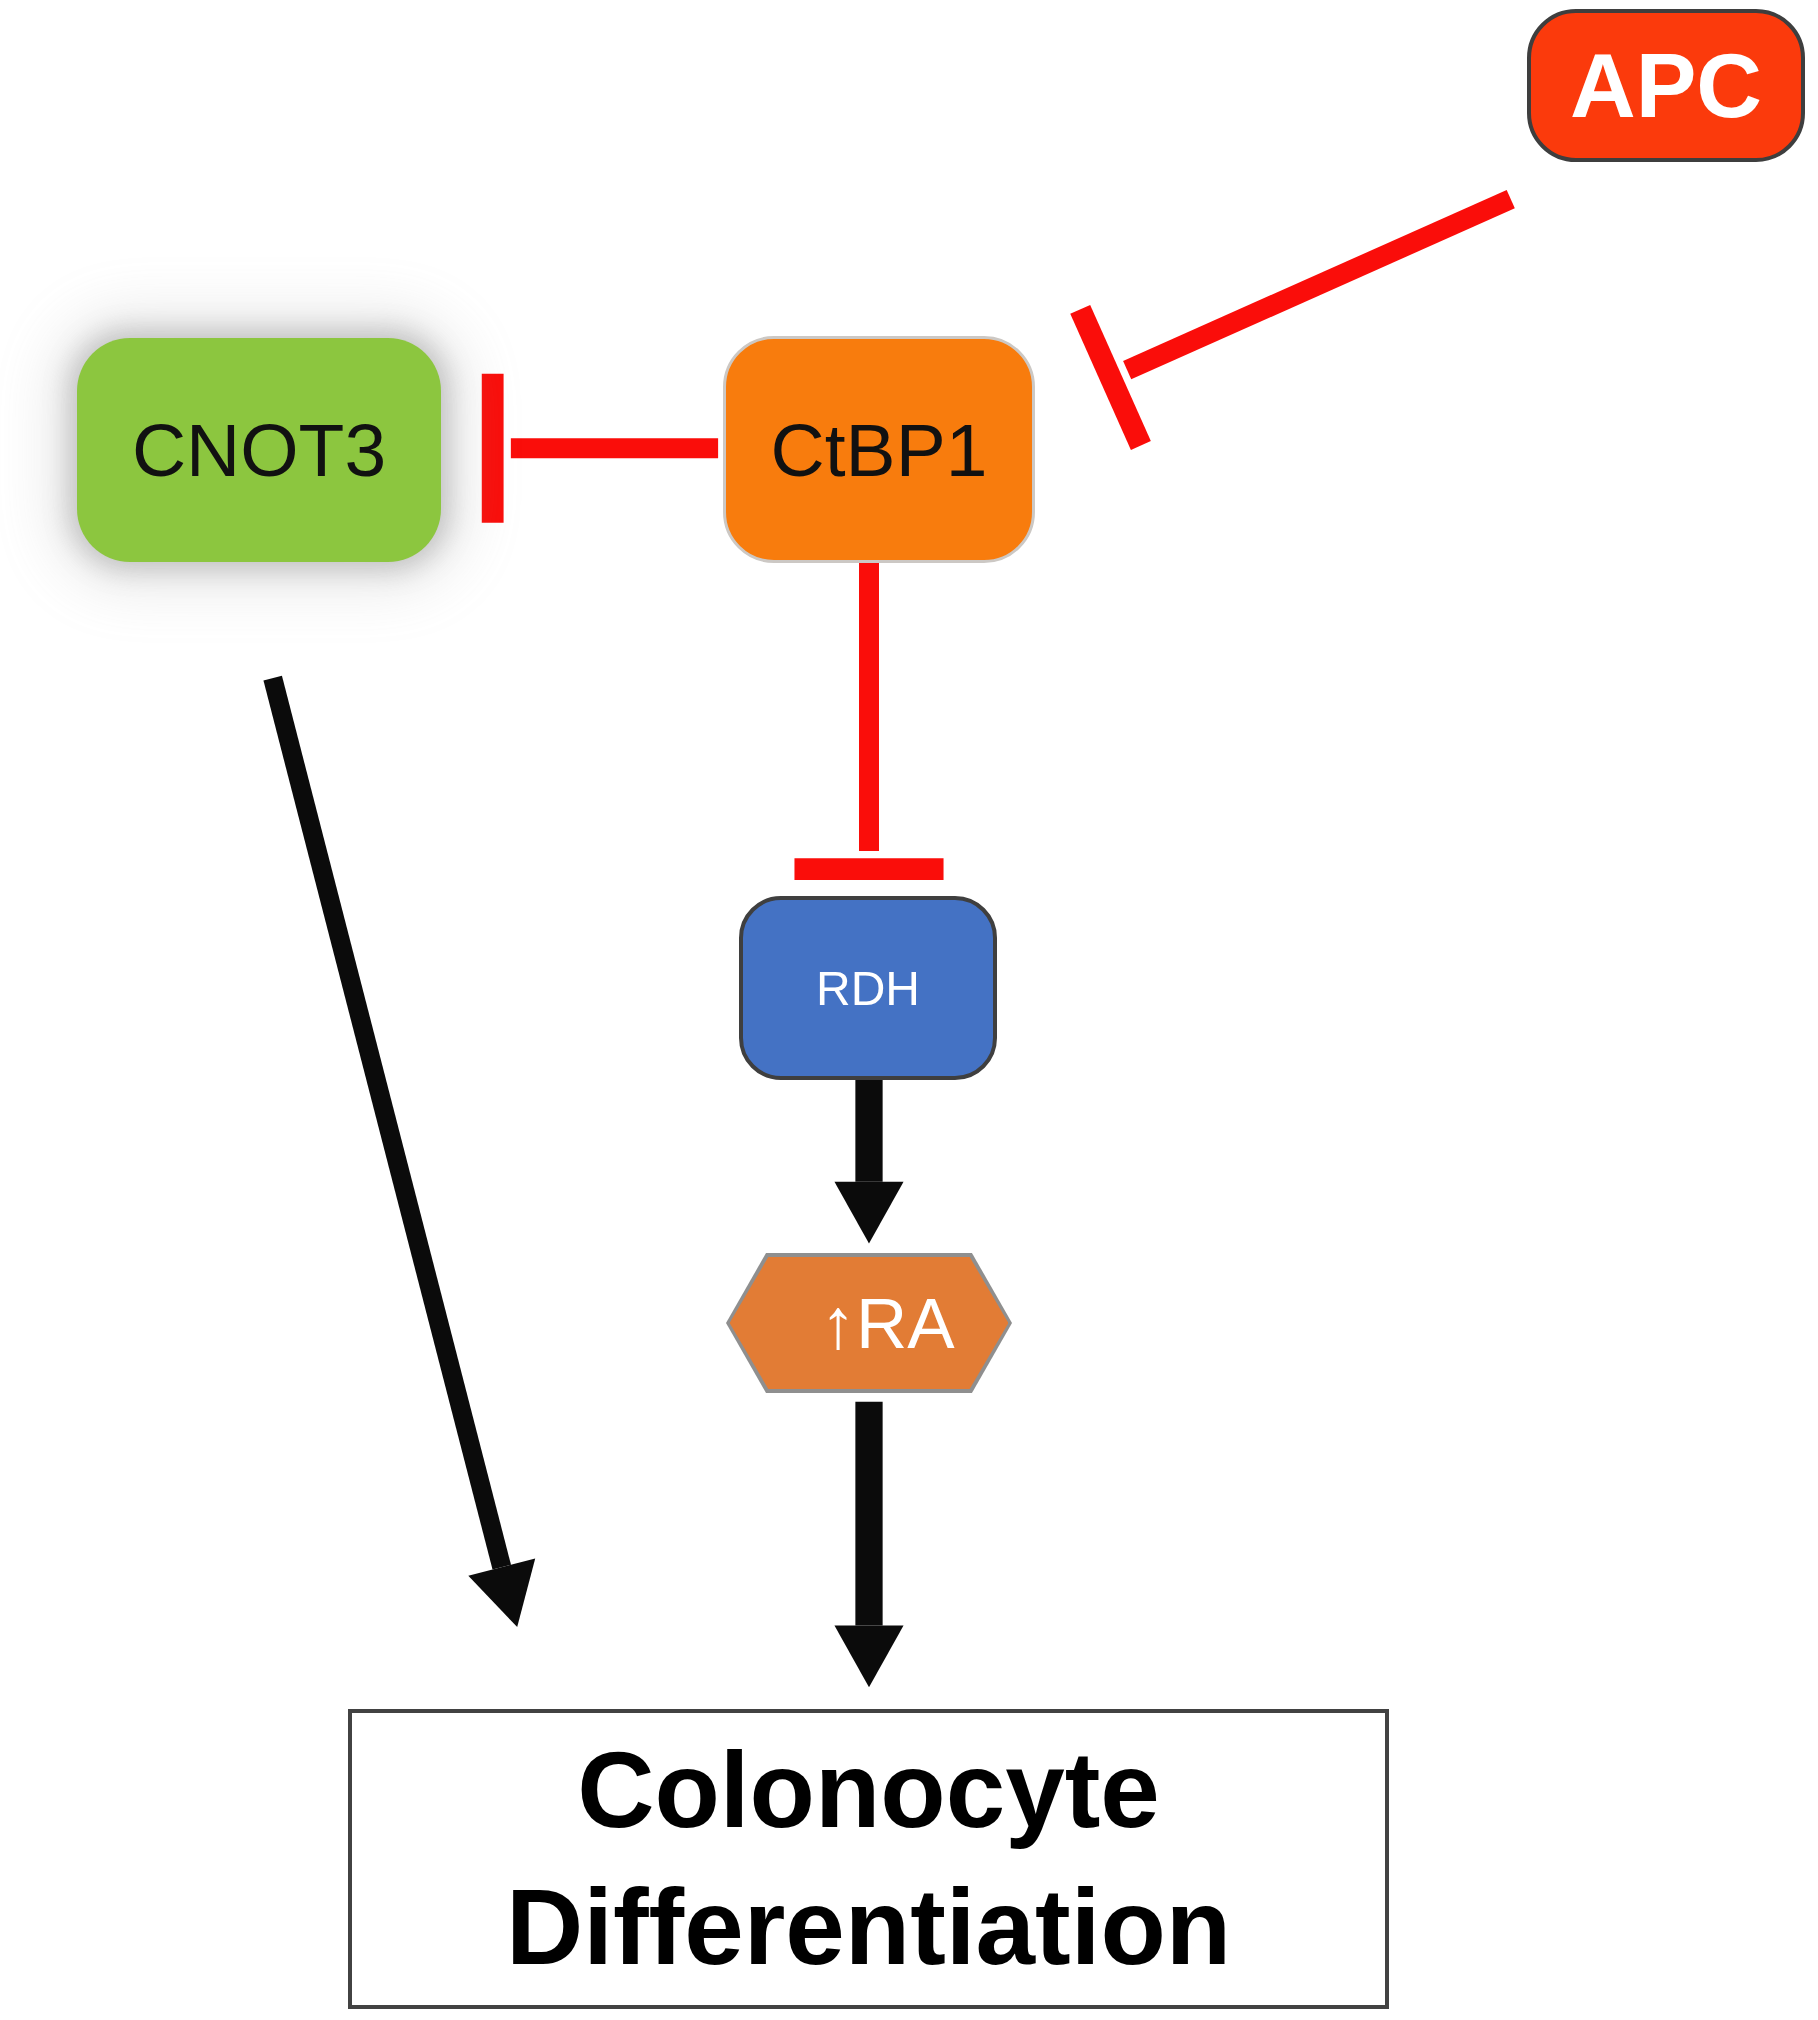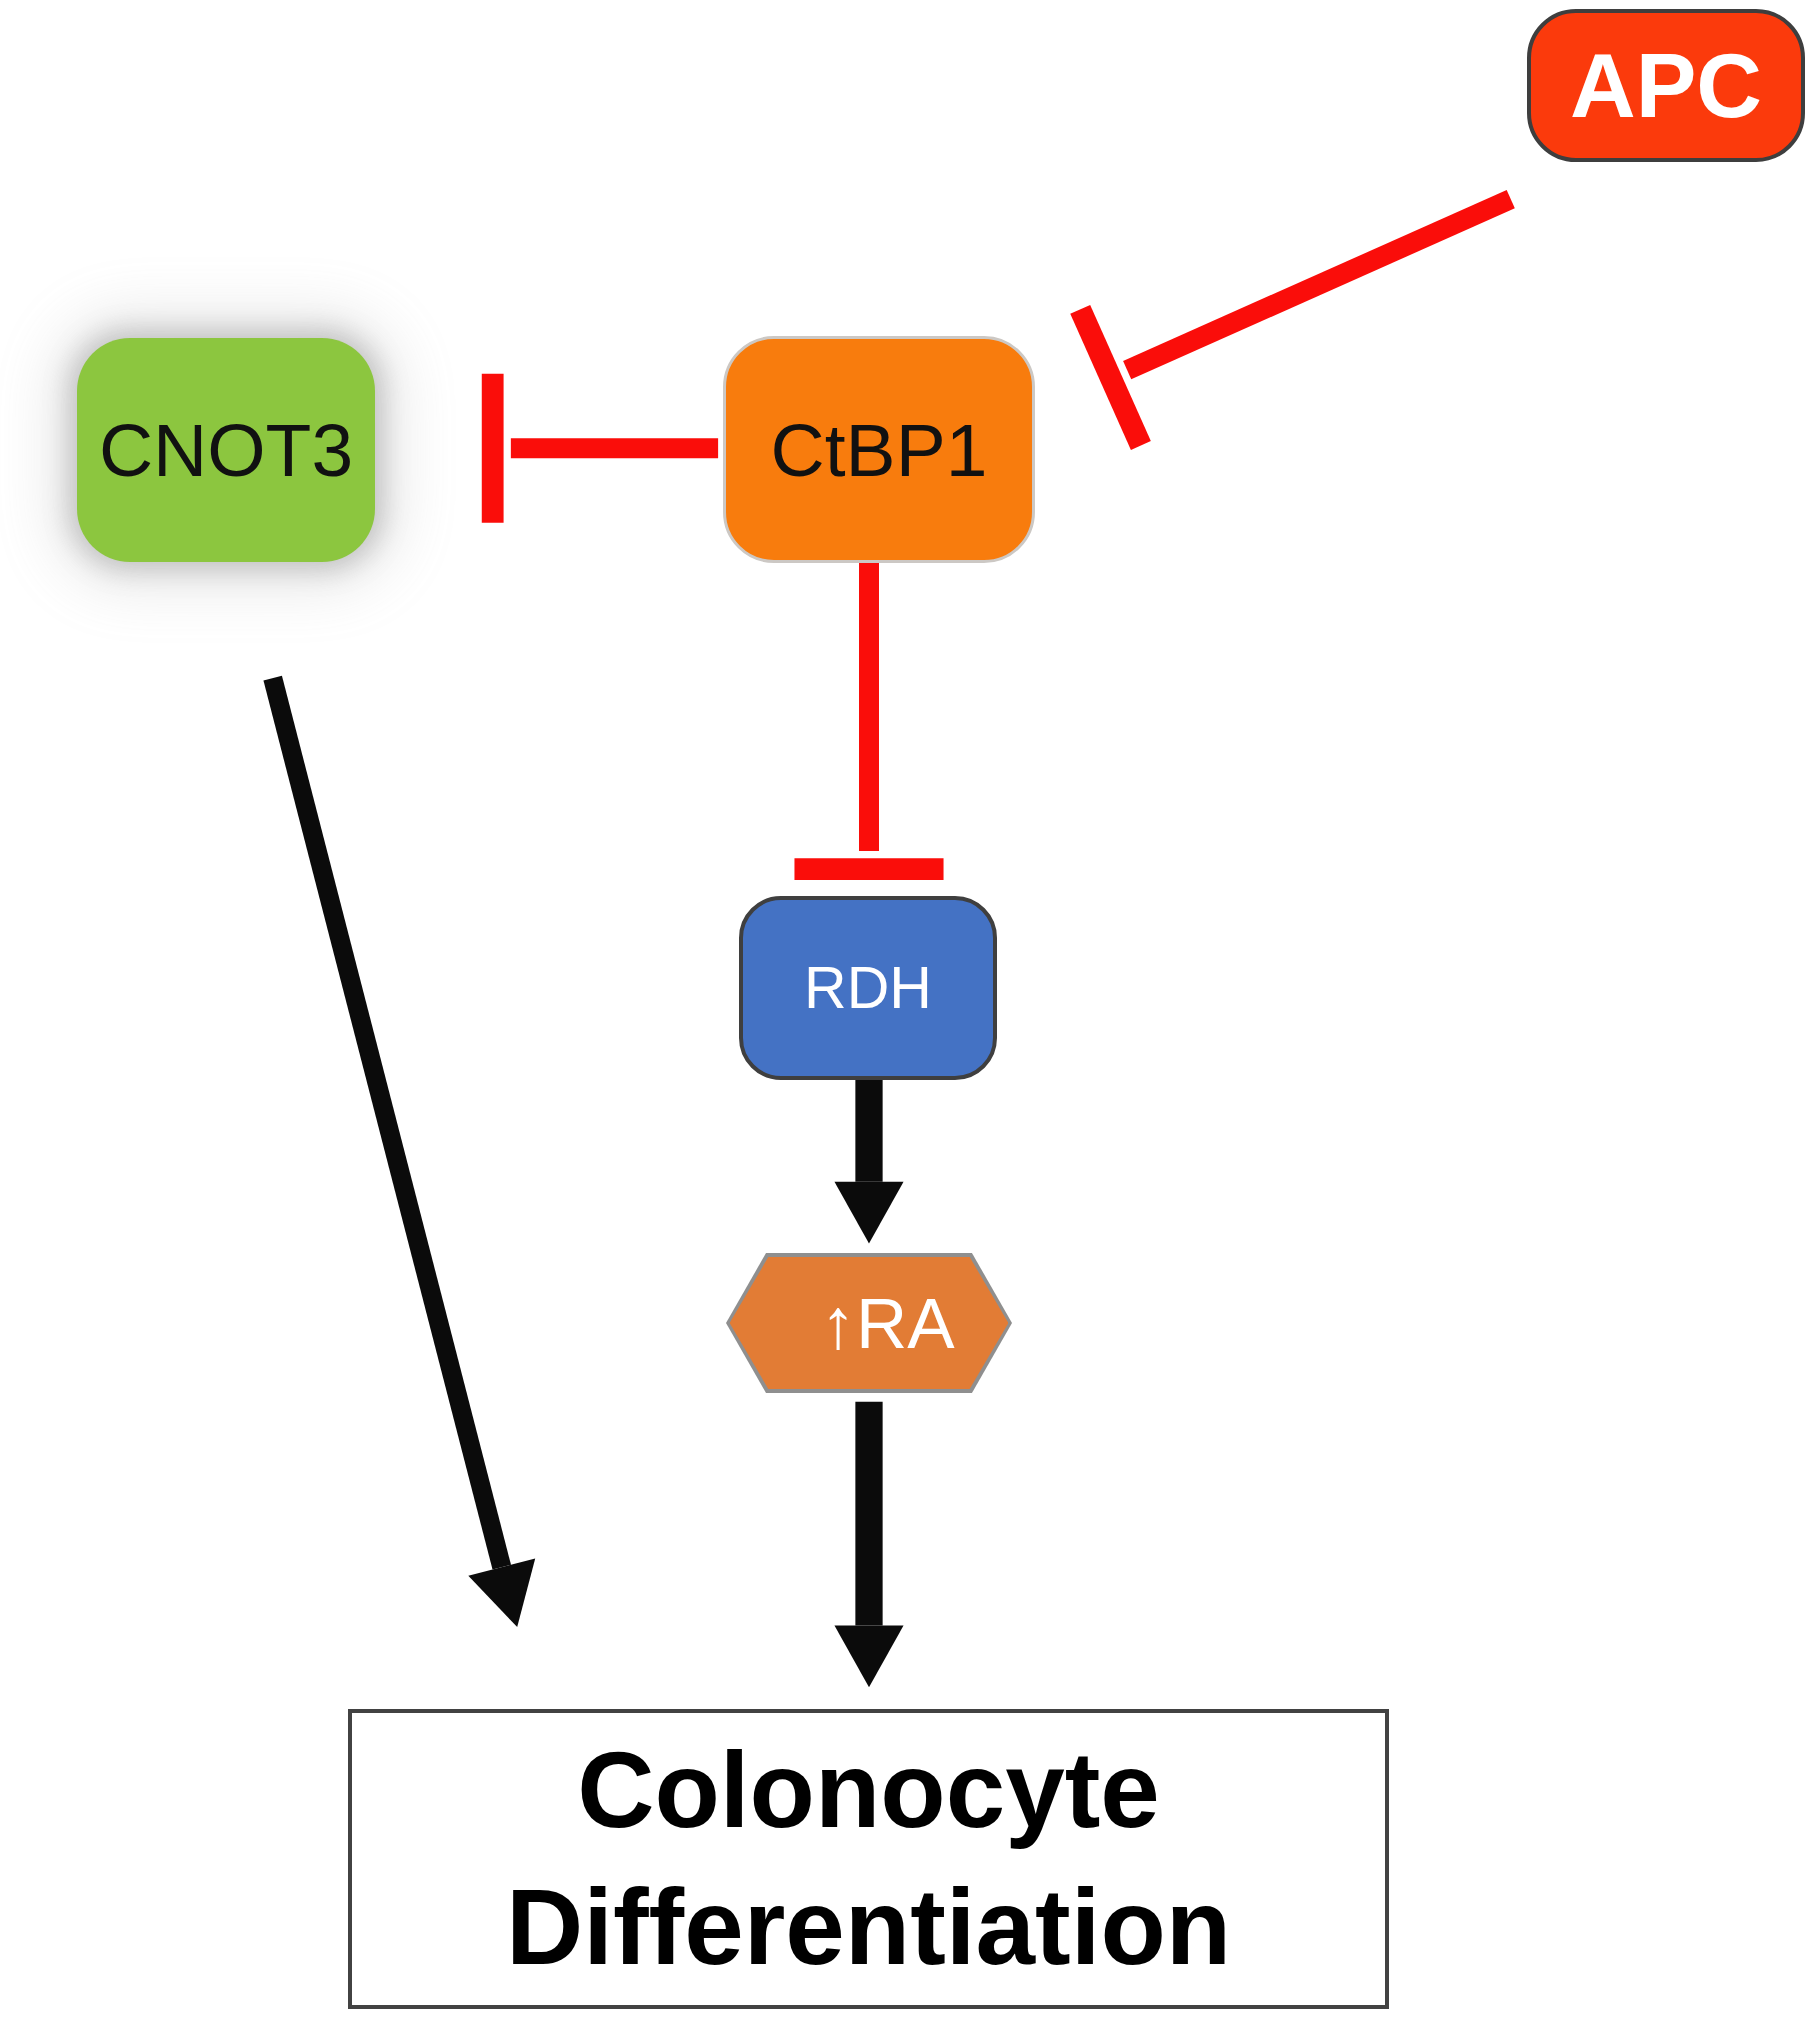--- a/index.html
+++ b/index.html
@@ -34,21 +34,21 @@
     width: 278px; height: 153px;
     background: #FB3A0C;
     border: 4.5px solid #3E3E3E;
     border-radius: 49px;
     color: #ffffff;
     font-size: 91px;
     font-weight: bold;
   }
   .node-cnot3 {
     left: 77px; top: 338px;
-    width: 298px; height: 224px;
+    width: 364px; height: 224px;
     background: #8CC63F;
     border-radius: 53px;
     color: #111111;
     font-size: 75px;
     box-shadow: 0 0 23.6px 9px rgba(125,125,125,0.35),
                 0 0 55px 25.5px rgba(150,150,150,0.22);
   }
   .node-ctbp1 {
     left: 723px; top: 336px;
     width: 312px; height: 227px;
@@ -58,21 +58,21 @@
     color: #111111;
     font-size: 75px;
   }
   .node-rdh {
     left: 739px; top: 896px;
     width: 258px; height: 184px;
     background: #4472C4;
     border: 4.5px solid #3F3F3F;
     border-radius: 42px;
     color: #ffffff;
-    font-size: 59px;
+    font-size: 48px;
   }
   .node-ra {
     left: 726px; top: 1253px;
     width: 286px; height: 140px;
     background: #8F8F8F; 
     clip-path: polygon(0% 50%, 14% 0%, 86% 0%, 100% 50%, 86% 100%, 14% 100%);
     color: #ffffff;
     font-size: 71px;
   }
   .hex-fill {

